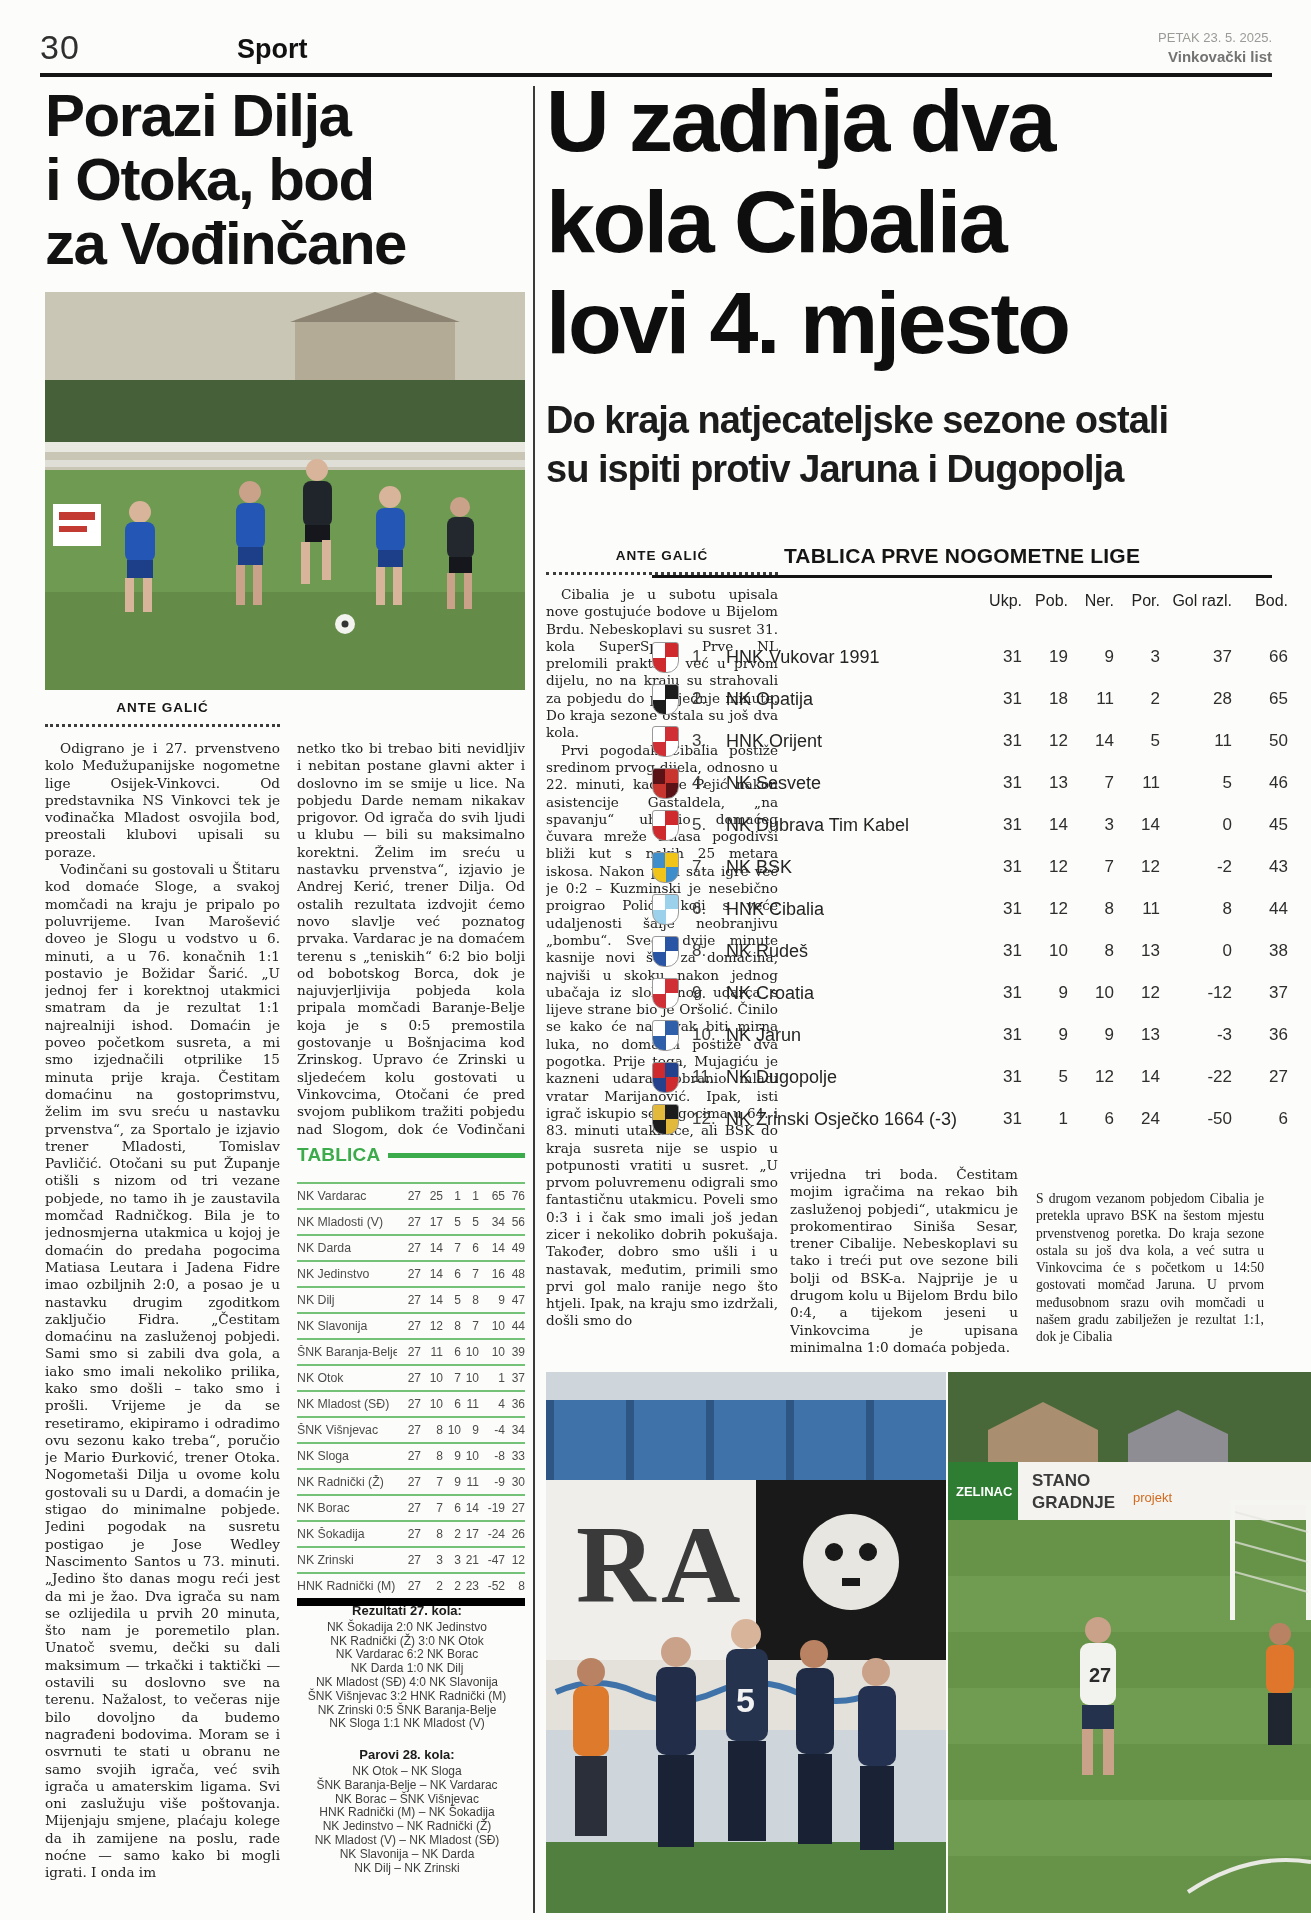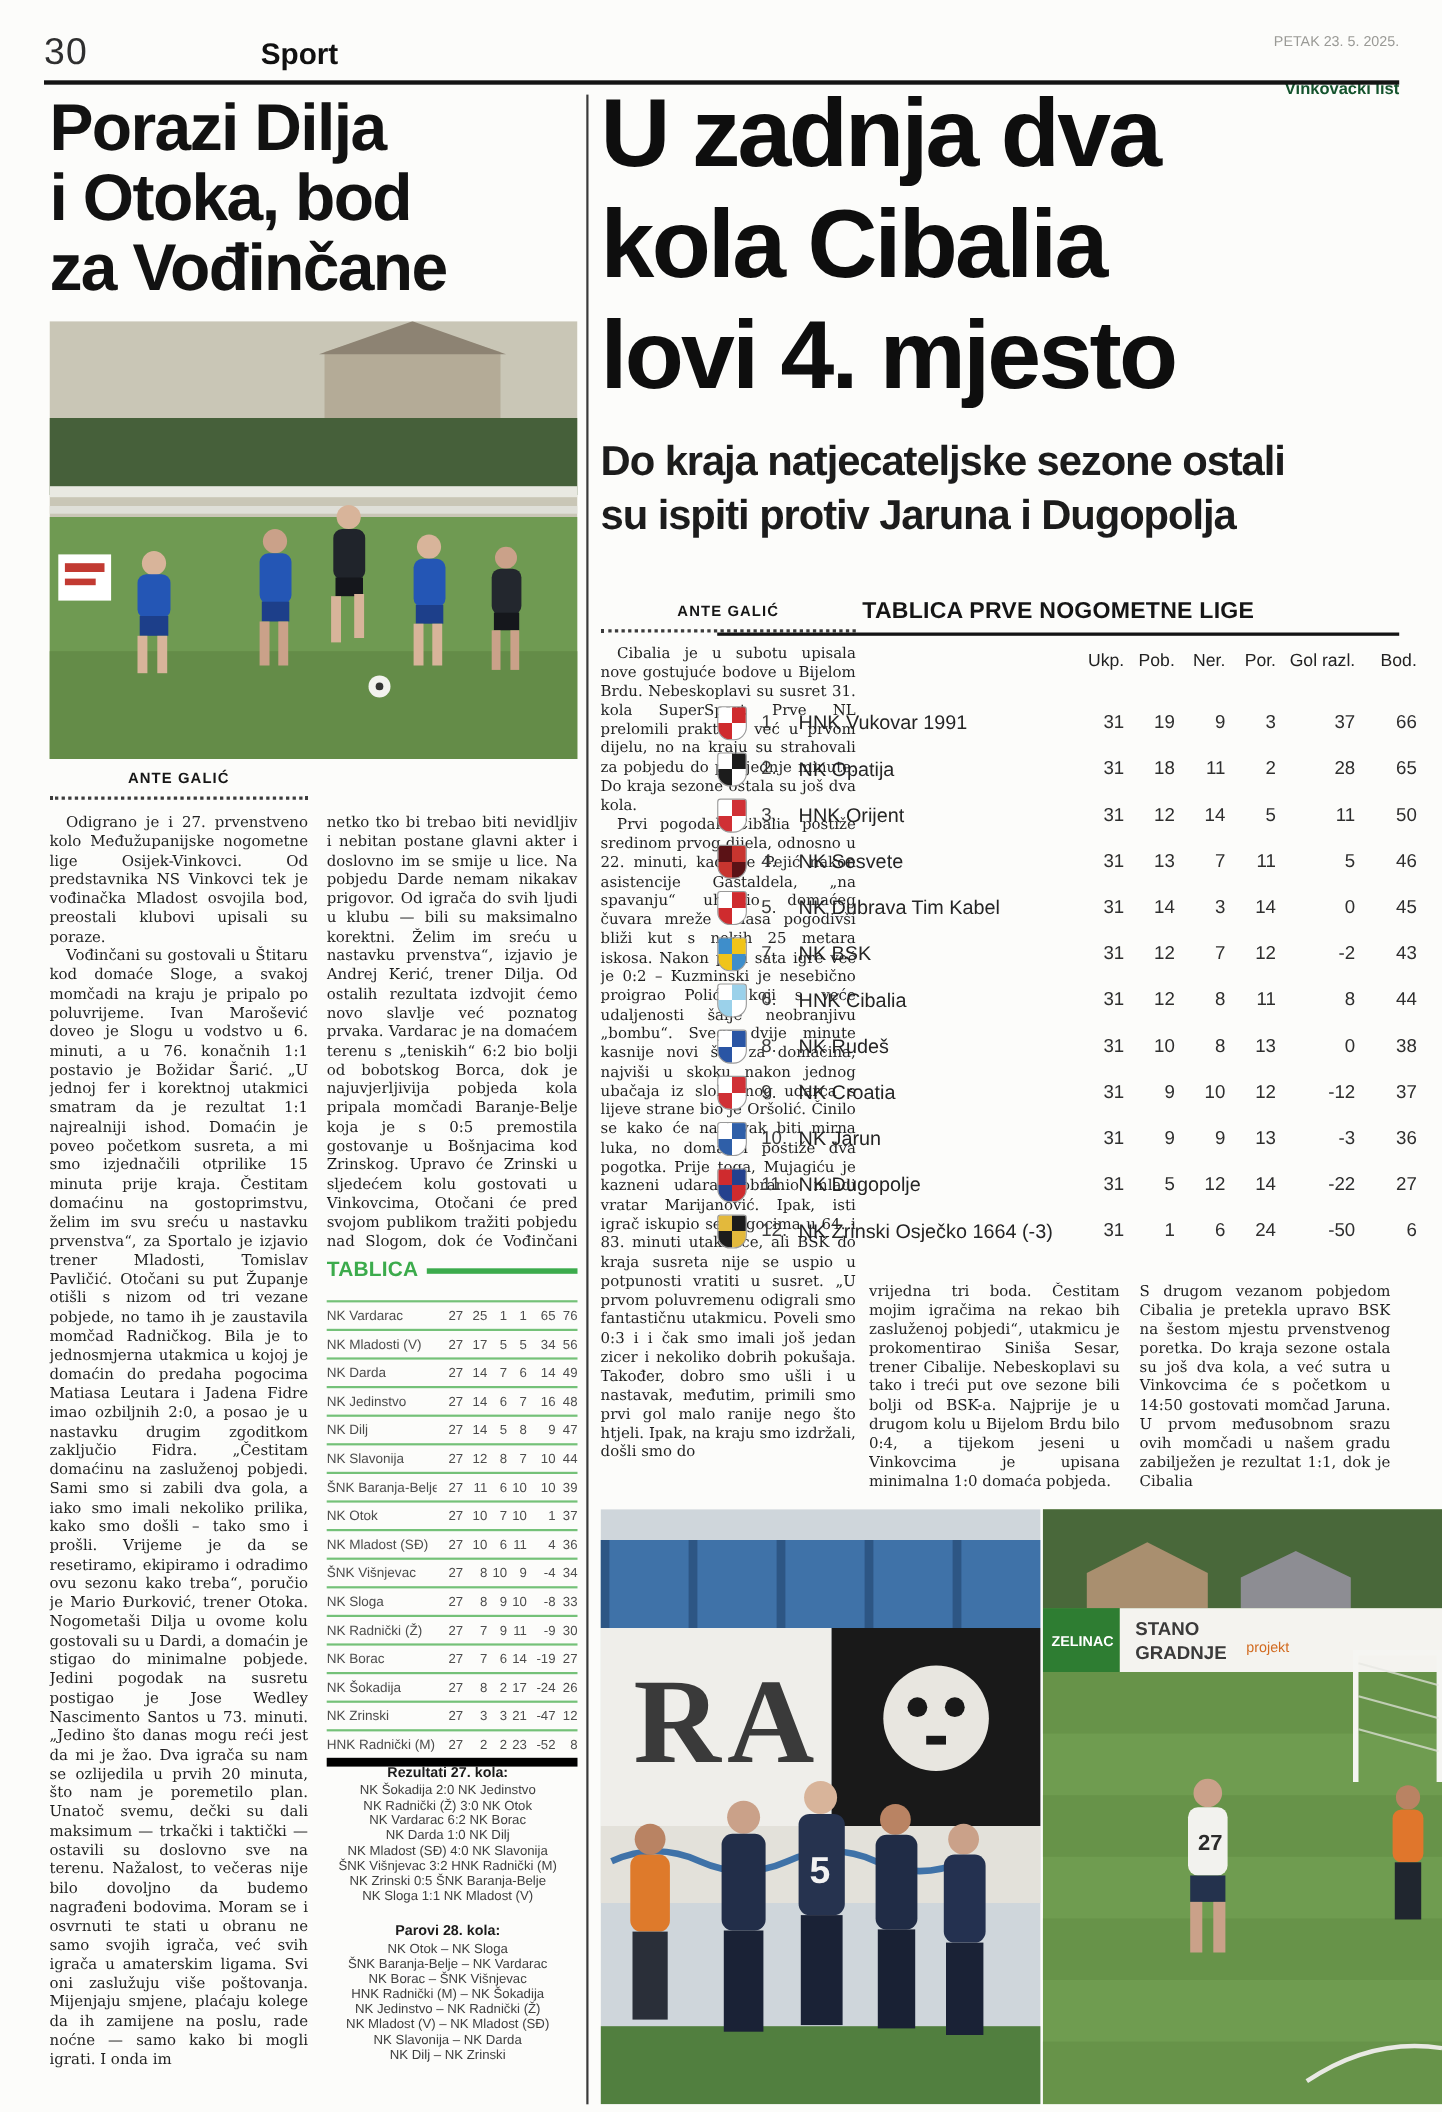--- a/index.html
+++ b/index.html
@@ -4,21 +4,21 @@
 <style>
   html,body{margin:0;padding:0;}
   body{width:1311px;height:1920px;position:relative;background:#fcfcfa;overflow:hidden;
        font-family:"Liberation Sans",sans-serif;color:#1e1e1e;}
   .abs{position:absolute;}
   
   .pagenum{font-size:34px;font-weight:300;color:#2f2f2f;letter-spacing:1px;}
   .section{font-size:27px;font-weight:bold;color:#111;}
   .masthead{text-align:right;line-height:19px;}
   .masthead .date{font-size:13px;color:#9a9a96;}
-  .masthead .pub{font-size:15px;font-weight:bold;color:#14532d;margin-top:24px;}
+  .masthead .pub{font-size:15px;font-weight:bold;color:#737373;}
   .toprule{height:4px;background:#141414;}
   .vrule{width:2px;background:#3a3a3a;}
   
   .hl-left{font-size:60px;line-height:64px;font-weight:bold;letter-spacing:-1.5px;color:#121212;}
   .hl-right{font-size:88px;line-height:101px;font-weight:bold;letter-spacing:-2.5px;color:#0e0e0e;}
   .subtitle{font-size:38px;line-height:49px;font-weight:700;letter-spacing:-1px;color:#1c1c1c;}
   
   .author{font-size:13.5px;font-weight:bold;letter-spacing:1px;color:#161616;text-align:center;}
   .dotline{height:0;border-top:3px dotted #3c3c3c;}
   
@@ -522,21 +522,21 @@
       <div class="lg-cell lg-num">31</div>
       <div class="lg-cell lg-num">1</div>
       <div class="lg-cell lg-num">6</div>
       <div class="lg-cell lg-num">24</div>
       <div class="lg-cell lg-num">-50</div>
       <div class="lg-cell lg-num">6</div>
     </div>
   </div>
 
 <div class="abs bodycol" style="left:790px;top:1166px;width:228px;height:212px;">vrijedna tri boda. Čestitam mojim igračima na rekao bih zasluženoj pobjedi“, utakmicu je prokomentirao Siniša Sesar, trener Cibalije. Nebeskoplavi su tako i treći put ove sezone bili bolji od BSK-a. Najprije je u drugom kolu u Bijelom Brdu bilo 0:4, a tijekom jeseni u Vinkovcima je upisana minimalna 1:0 domaća pobjeda.</div>
-<div class="abs bodycol" style="left:1036px;top:1166px;width:228px;height:212px;">S drugom vezanom pobjedom Cibalia je pretekla upravo BSK na šestom mjestu prvenstvenog poretka. Do kraja sezone ostala su još dva kola, a već sutra u Vinkovcima će s početkom u 14:50 gostovati momčad Jaruna. U prvom međusobnom srazu ovih momčadi u našem gradu zabilježen je rezultat 1:1, dok je Cibalia</div>
+<div class="abs bodycol" style="left:1036px;top:1190px;width:228px;height:212px;font-family:Liberation Serif, serif;">S drugom vezanom pobjedom Cibalia je pretekla upravo BSK na šestom mjestu prvenstvenog poretka. Do kraja sezone ostala su još dva kola, a već sutra u Vinkovcima će s početkom u 14:50 gostovati momčad Jaruna. U prvom međusobnom srazu ovih momčadi u našem gradu zabilježen je rezultat 1:1, dok je Cibalia</div>
 
 <svg class="abs photo" style="left:546px;top:1372px;" width="400" height="541" viewBox="0 0 400 541">
   <rect width="400" height="541" fill="#cfd6db"></rect>
   <rect y="28" width="400" height="80" fill="#3f72a8"></rect>
   <rect x="0" y="28" width="8" height="80" fill="#2d5684"></rect>
     <rect x="80" y="28" width="8" height="80" fill="#2d5684"></rect>
     <rect x="160" y="28" width="8" height="80" fill="#2d5684"></rect>
     <rect x="240" y="28" width="8" height="80" fill="#2d5684"></rect>
     <rect x="320" y="28" width="8" height="80" fill="#2d5684"></rect>
   <rect y="108" width="210" height="180" fill="#efeeea"></rect>

